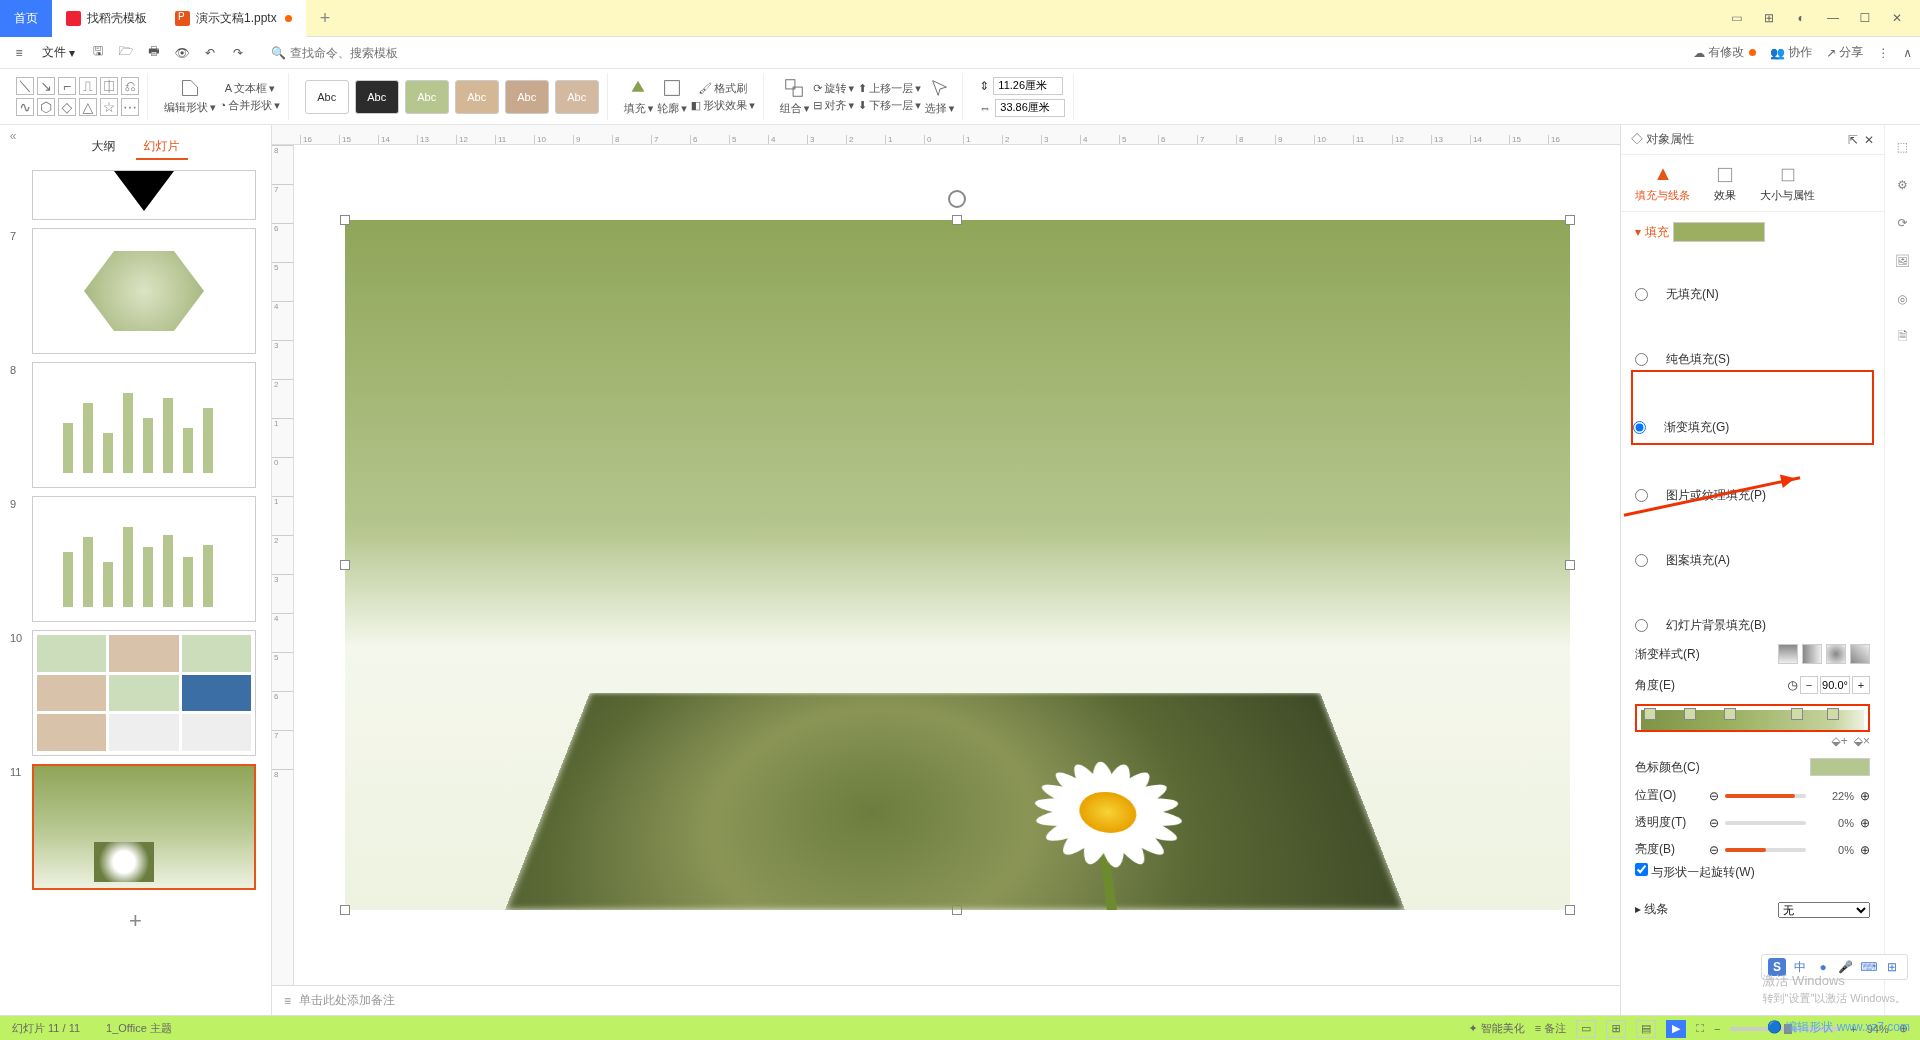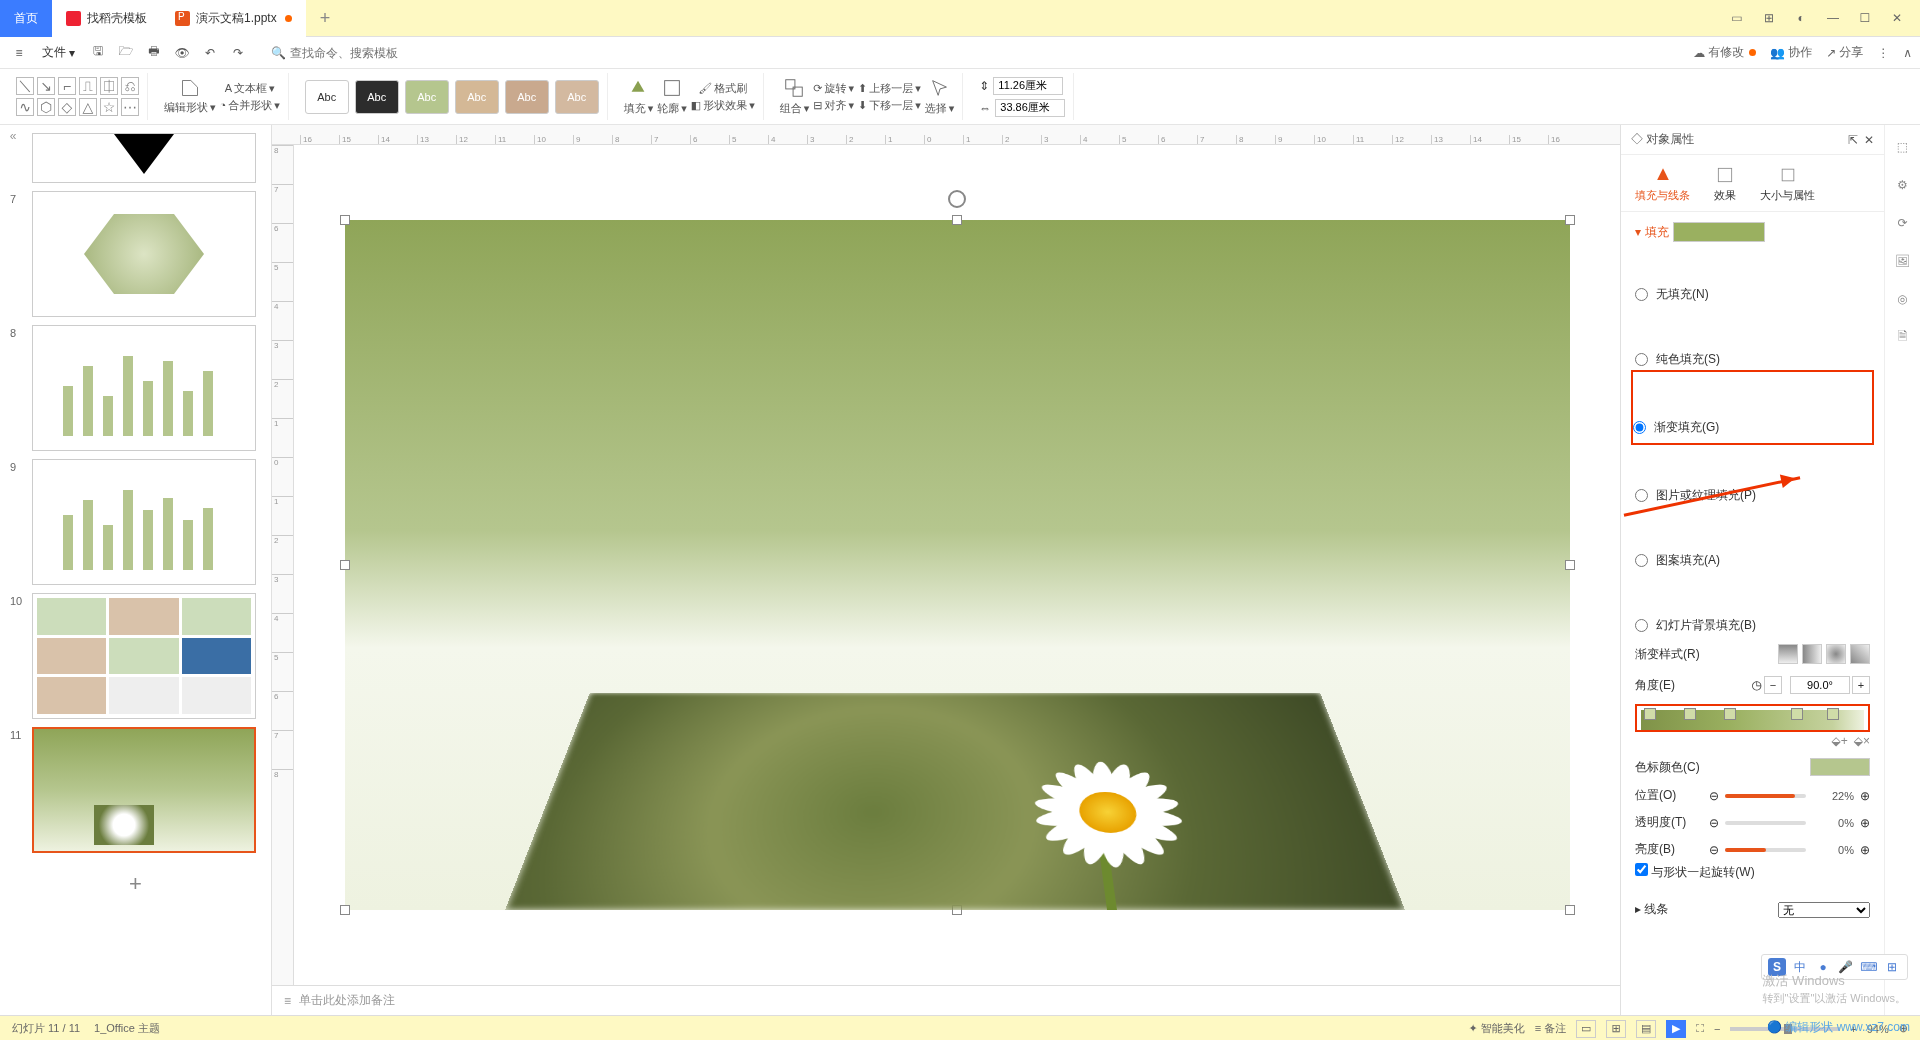--- a/index.html
+++ b/index.html
@@ -84,42 +84,42 @@
   .panel-tabs { display: flex; gap: 28px; padding: 10px 16px 0; font-size: 12px; }
   .panel-tabs span { padding-bottom: 6px; cursor: pointer; }
   .panel-tabs span.active { border-bottom: 2px solid #e7541a; color: #e7541a; }
   .panel-subtabs { display: flex; gap: 24px; padding: 10px 14px 8px; font-size: 11px; border-bottom: 1px solid #eee; }
   .panel-subtabs .st { display: flex; flex-direction: column; align-items: center; gap: 3px; cursor: pointer; }
   .panel-subtabs .st.active { color: #e7541a; }
   .panel-subtabs .st svg { width: 20px; height: 20px; }
   .panel-body { padding: 10px 14px; overflow-y: auto; flex: 1; }
   .collap { color: #e7541a; font-size: 12px; cursor: pointer; display: flex; align-items: center; gap: 4px; margin-bottom: 8px; }
   .fill-swatch { width: 92px; height: 20px; background: #9ab060; border: 1px solid #ccc; float: right; }
-  .radio-row { display: flex; align-items: center; gap: 8px; padding: 4px 0; font-size: 12px; cursor: pointer; margin-top: 40px; }
+  .radio-row { display: flex; align-items: center; gap: 18px; padding: 4px 0; font-size: 12px; cursor: pointer; margin-top: 40px; }
   .radio-row input { margin: 0; }
   .hl-box { border: 2px solid #e30; padding: 3px 0; margin: -2px -4px; }
   .grad-preset { display: flex; gap: 4px; }
   .grad-preset span { width: 20px; height: 20px; border: 1px solid #ccc; cursor: pointer; }
   .prop-row { display: flex; align-items: center; justify-content: space-between; padding: 6px 0; font-size: 12px; }
   .spin { display: flex; align-items: center; gap: 2px; }
   .spin .btn { width: 18px; height: 18px; border: 1px solid #ccc; display: flex; align-items: center; justify-content: center; cursor: pointer; font-size: 11px; }
-  .spin input { width: 60px; text-align: center; border: 1px solid #ccc; height: 18px; font-size: 11px; margin-left: 6px; }
+  .spin input { width: 30px; text-align: center; border: 1px solid #ccc; height: 18px; font-size: 11px; }
   .grad-bar { height: 28px; border: 2px solid #e30; margin: 4px 0; position: relative; padding: 4px; }
   .grad-bar .track { height: 20px; background: linear-gradient(90deg, #7f9248 0%, #9ab060 40%, #c5d29e 86%, #eef2e0 100%); position: relative; }
   .grad-bar .stop { position: absolute; top: -2px; width: 12px; height: 12px; background: #d0dca8; border: 1px solid #888; transform: translateX(-50%); }
   .slider-row { display: flex; align-items: center; gap: 6px; padding: 5px 0; font-size: 12px; }
   .slider-row .label { width: 68px; }
   .slider-row .track2 { flex: 1; height: 4px; background: #ddd; position: relative; border-radius: 2px; }
   .slider-row .fill2 { height: 100%; background: #e7541a; border-radius: 2px; }
   .slider-row .val { width: 42px; font-size: 11px; text-align: right; color: #555; }
   .cb-row { padding: 6px 0; font-size: 12px; }
   .panel-sidebar { width: 36px; border-left: 1px solid #eee; display: flex; flex-direction: column; align-items: center; padding-top: 12px; gap: 18px; }
   .panel-sidebar span { width: 20px; height: 20px; color: #888; cursor: pointer; display: flex; align-items: center; justify-content: center; }
   
-  .statusbar { height: 26px; background: #fef9c3; border-top: 1px solid #ddd; display: flex; align-items: center; padding: 0 12px; font-size: 11px; color: #666; gap: 14px; }
+  .statusbar { height: 26px; background: #bef264; border-top: 1px solid #ddd; display: flex; align-items: center; padding: 0 12px; font-size: 11px; color: #666; gap: 26px; }
   .statusbar .right { margin-left: auto; display: flex; align-items: center; gap: 10px; }
   .view-btn { width: 20px; height: 18px; border: 1px solid #ccc; cursor: pointer; display: flex; align-items: center; justify-content: center; }
   .view-btn.play { background: #3b7cff; color: #fff; border: none; }
   .zoom-track { width: 110px; height: 4px; background: #ccc; position: relative; }
   .zoom-track .thumb { position: absolute; top: -3px; left: 54px; width: 8px; height: 10px; background: #888; }
   
   .watermark { position: absolute; bottom: 34px; right: 14px; font-size: 13px; color: #bbb; line-height: 1.4; text-align: left; pointer-events: none; }
   .brand-logo { position: absolute; bottom: 4px; right: 10px; font-size: 12px; color: #5aa8e6; z-index: 20; }
   .ime-bar { position: absolute; bottom: 60px; right: 12px; display: flex; gap: 5px; align-items: center; background: #fff; border: 1px solid #ddd; padding: 3px 6px; border-radius: 3px; }
   .ime-bar span { width: 18px; height: 18px; display: flex; align-items: center; justify-content: center; font-size: 12px; cursor: pointer; color: #4a7dd4; }
@@ -266,20 +266,24 @@
           <span>⇔</span>
           <input value="33.86厘米" style="">
         </div>
     </div>
   </div>
 </div>
 
 <div class="workspace">
   <div class="thumbs">
     <span class="thumbs-collapse">«</span>
+    <div class="thumbs-tabs">
+      <span>大纲</span>
+      <span class="active">幻灯片</span>
+    </div>
     <div class="slide-thumb">
         <div class="slide-num"></div>
         <div class="slide-box" style="height:50px;background:#fff">
           <div style="margin:0 auto;width:60px;height:40px;background:#000;clip-path:polygon(0 0,100% 0,50% 100%)"></div>
         </div>
       </div>
     <div class="slide-thumb">
         <div class="slide-num">7</div>
         <div class="slide-box">
           <div style="width:120px;height:80px;margin:22px auto;background:radial-gradient(circle,#dce4c4,#9fb074);clip-path:polygon(25% 0,75% 0,100% 50%,75% 100%,25% 100%,0 50%)"></div>

